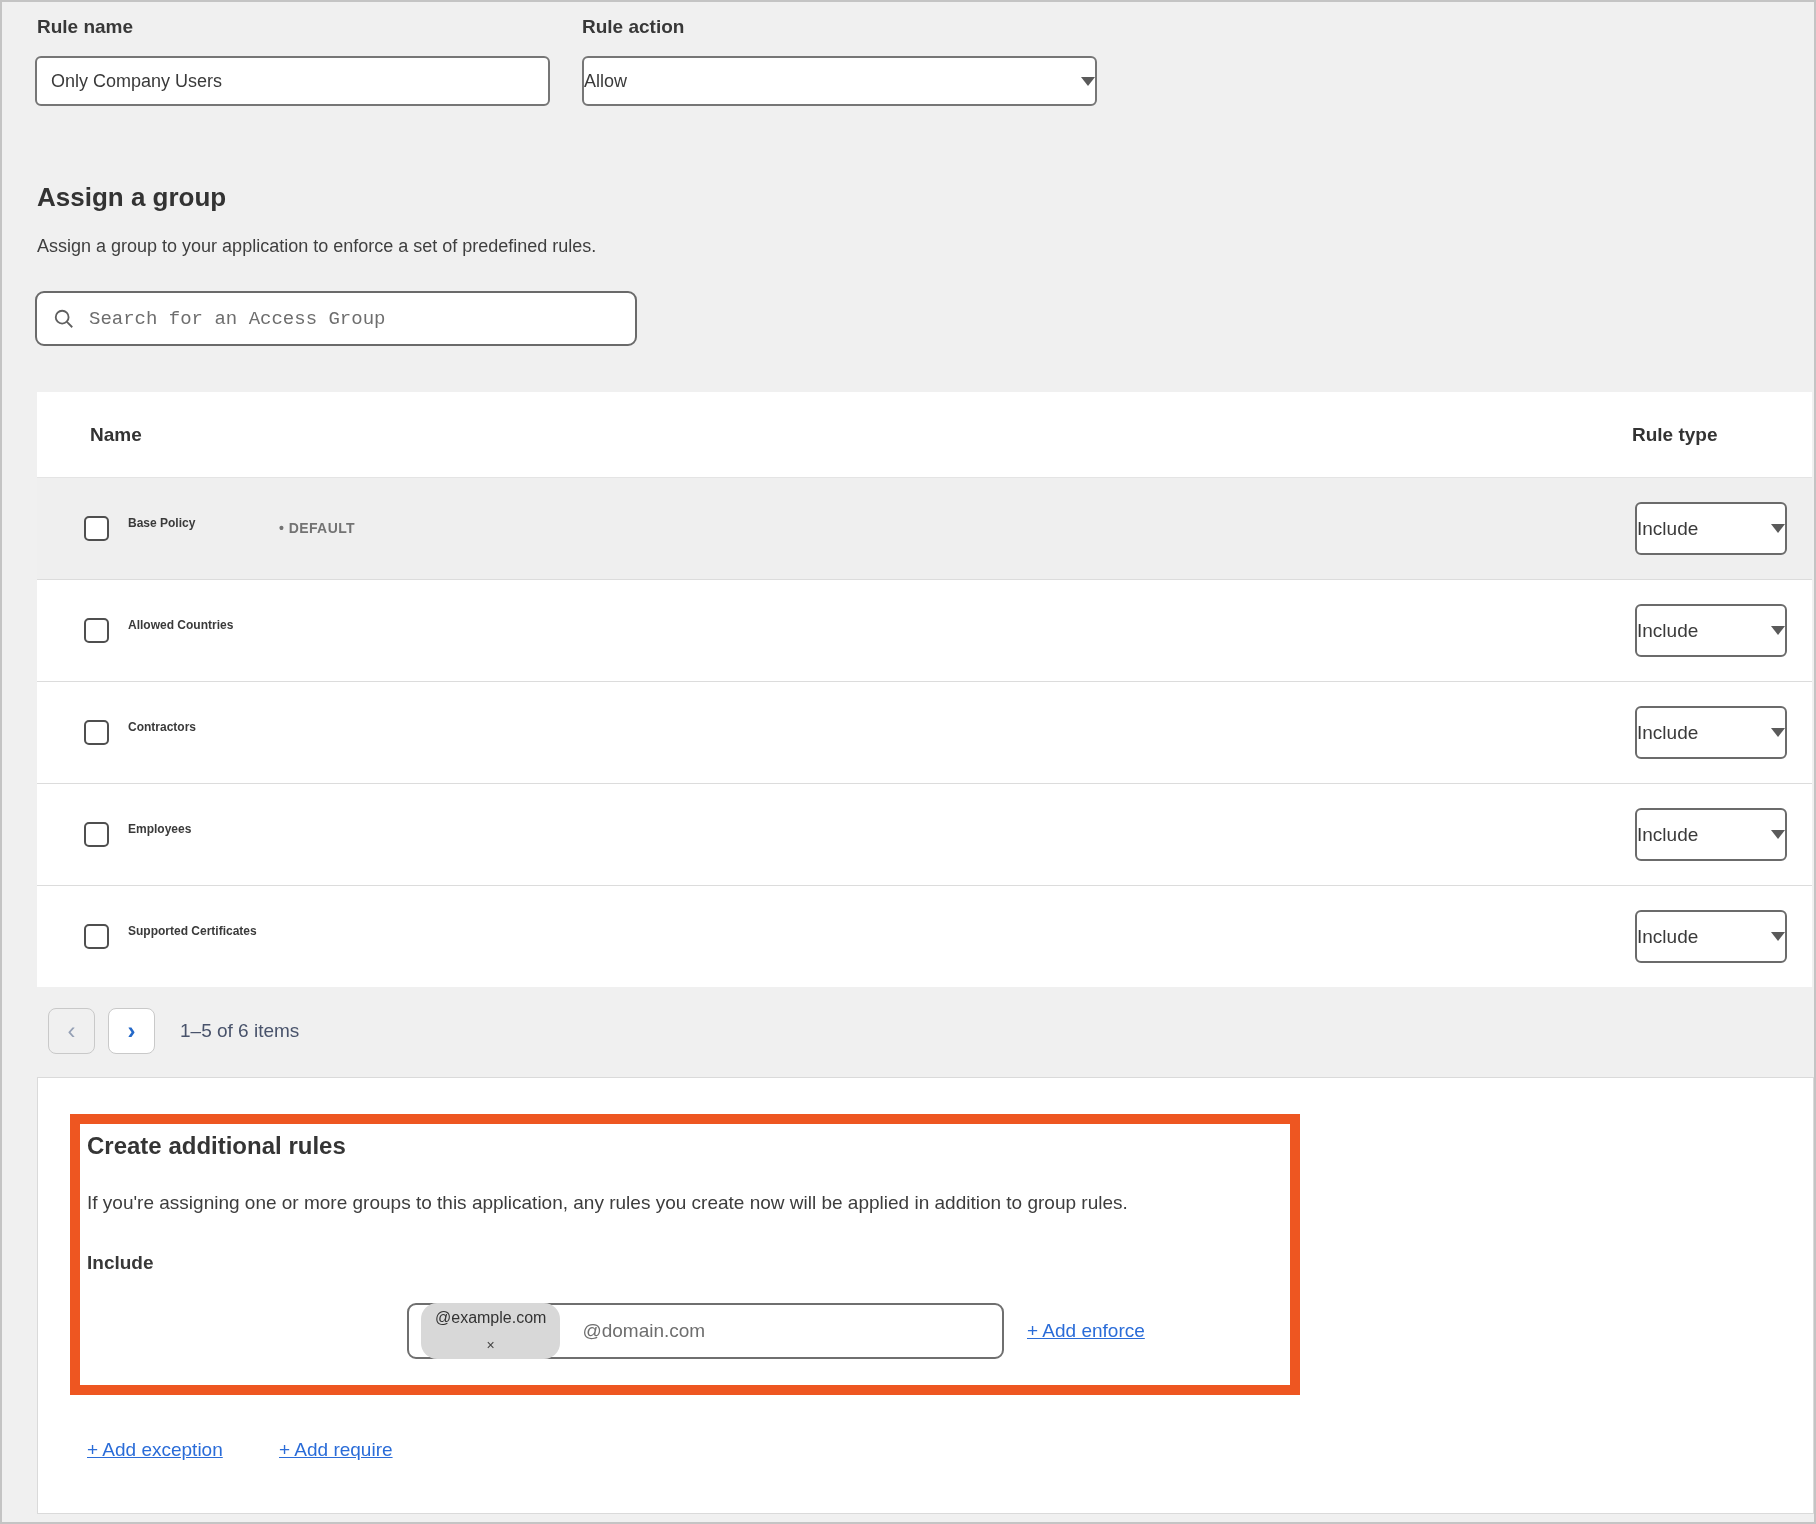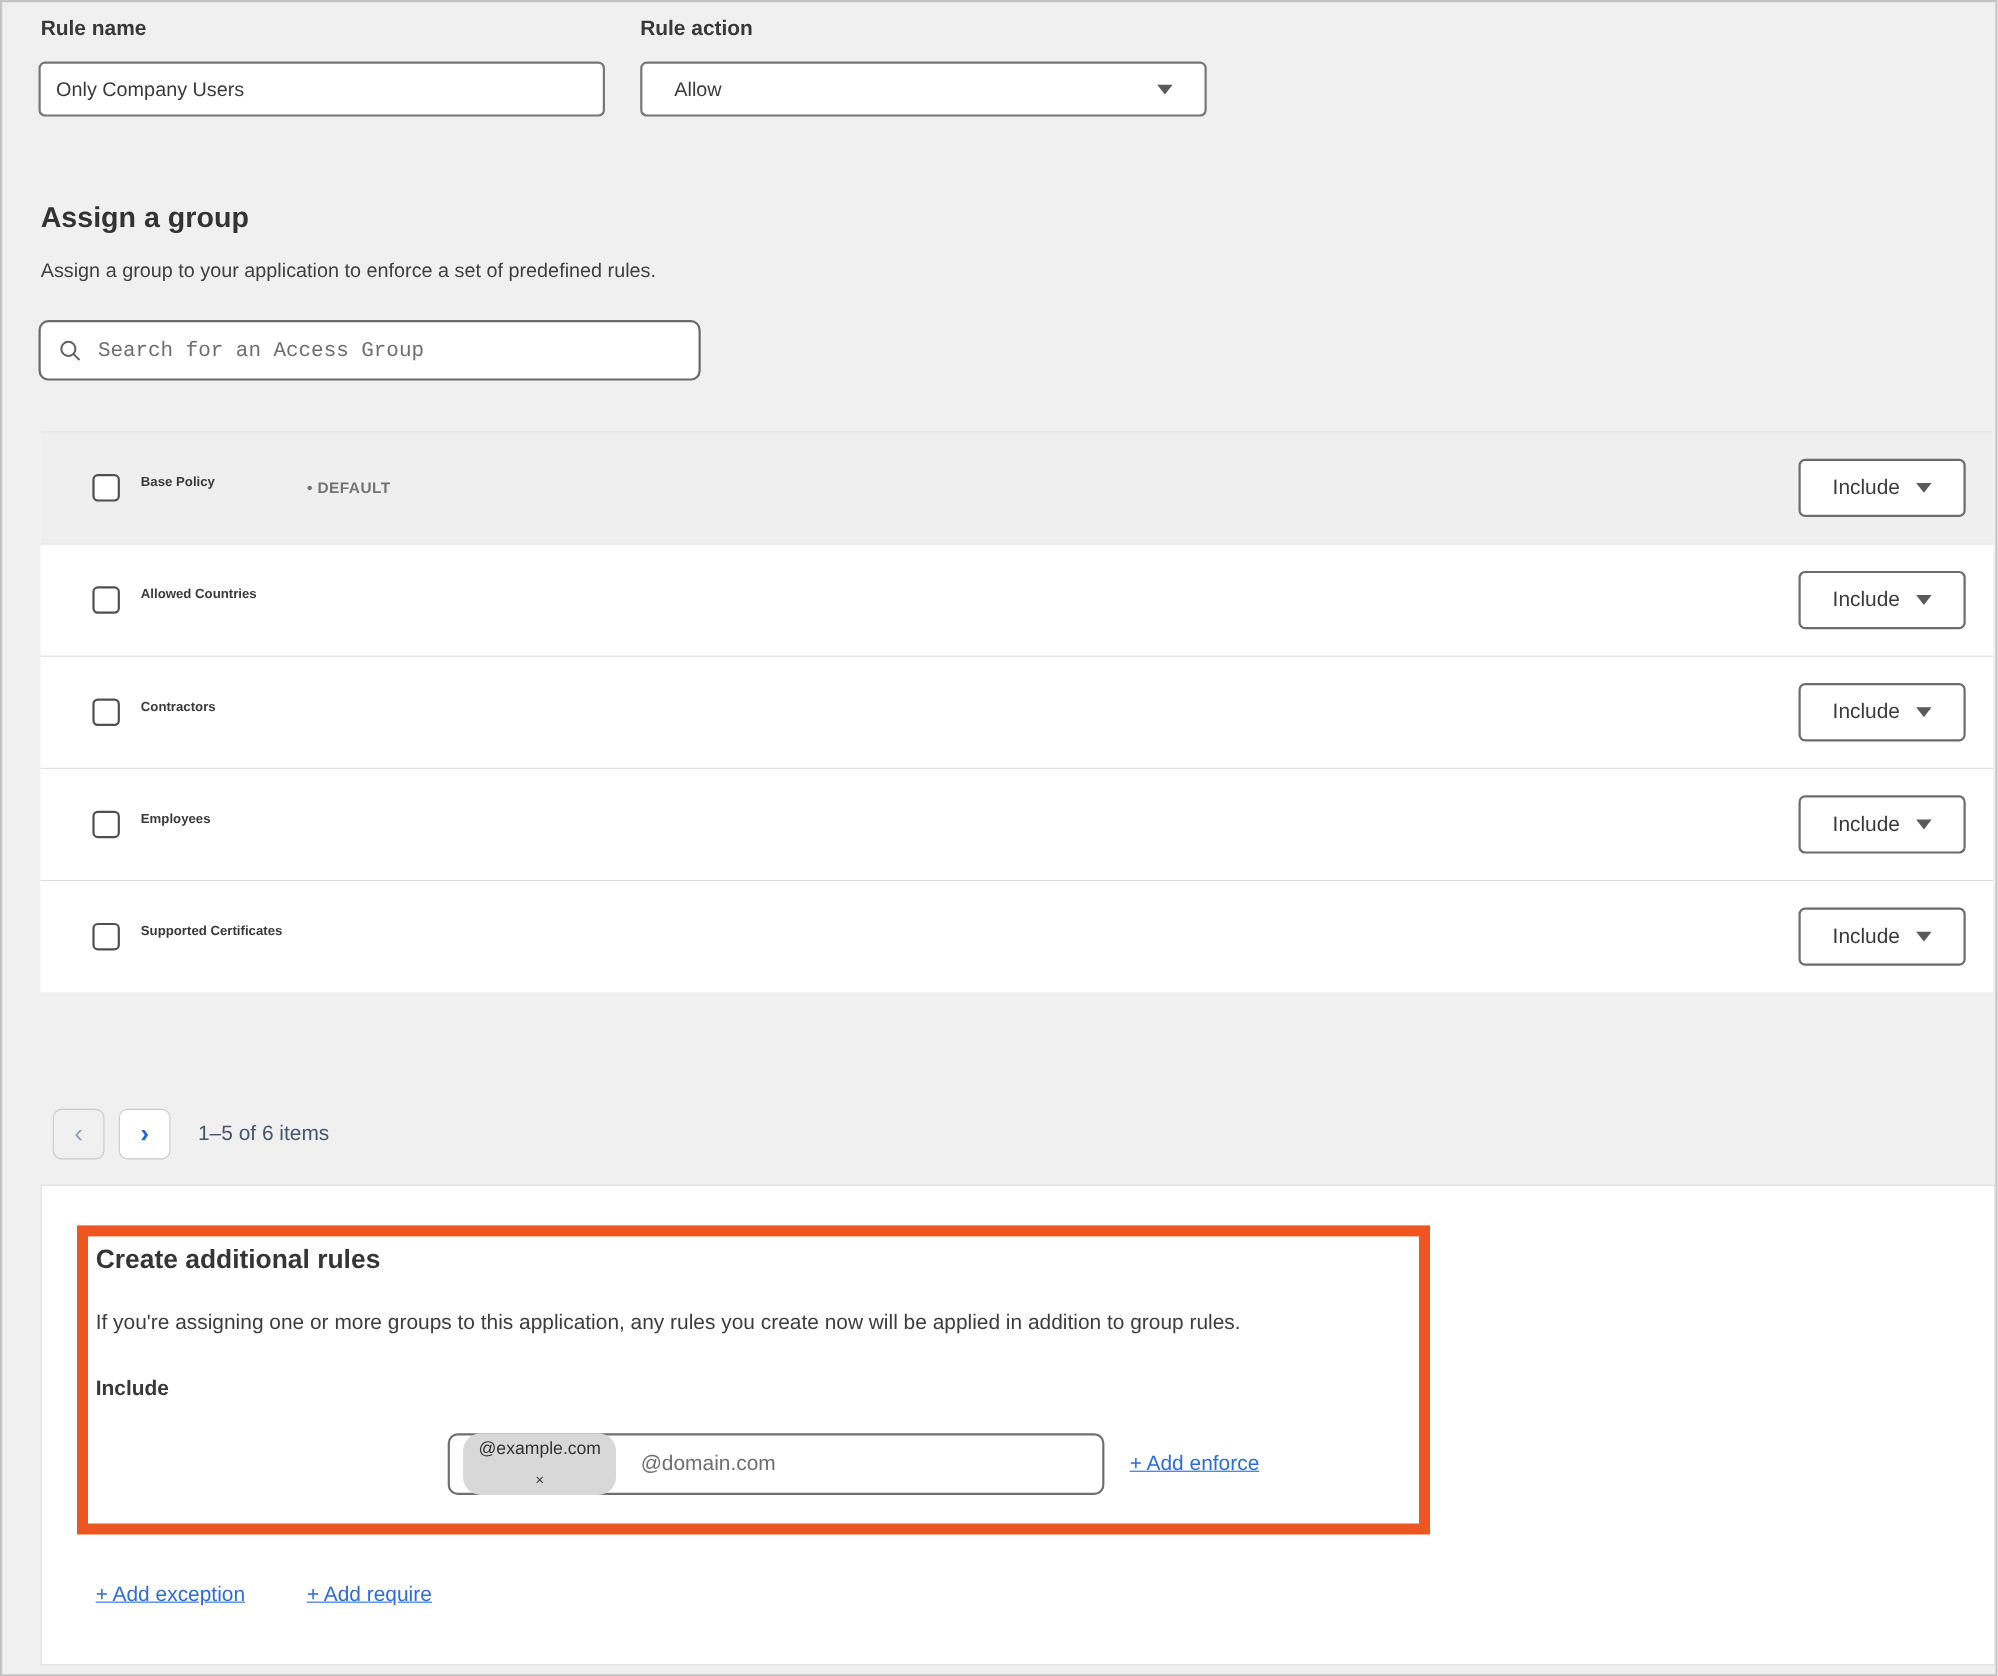--- a/index.html
+++ b/index.html
@@ -7,21 +7,21 @@
     position:relative;width:1816px;height:1524px;background:#f0f0f0;
     font-family:"Liberation Sans",sans-serif;color:#3a3a3a;
     border:2px solid #c4c4c4;box-sizing:border-box;overflow:hidden;
   }
   .field-label{position:absolute;font-size:19px;font-weight:bold;color:#383838;}
   .text-input,.select{
     position:absolute;background:#fff;border:2px solid #767676;border-radius:6px;
     box-sizing:border-box;font-size:18px;color:#3a3a3a;
   }
   .text-input{padding:0 14px;font-family:"Liberation Sans",sans-serif;outline:none;}
-  .select{display:flex;align-items:center;justify-content:space-between;padding:0 29px;cursor:pointer;}
+  .select{display:flex;align-items:center;justify-content:space-between;padding:0 0;cursor:pointer;}
   .caret{width:0;height:0;border-left:7px solid transparent;border-right:7px solid transparent;border-top:9px solid #5a5a5a;}
 
   
   #rule-name-label{left:35px;top:14px;}
   #rule-name-input{left:33px;top:54px;width:515px;height:50px;}
   #rule-action-label{left:580px;top:14px;}
   #rule-action-select{left:580px;top:54px;width:515px;height:50px;}
 
   
   #assign-heading{position:absolute;left:35px;top:180px;font-size:26px;font-weight:bold;color:#333;}
@@ -100,20 +100,24 @@
   <div id="assign-desc">Assign a group to your application to enforce a set of predefined rules.</div>
   <div id="search-box">
     <svg width="22" height="22" viewBox="0 0 24 24">
       <circle cx="10" cy="10" r="7" fill="none" stroke="#5f5f5f" stroke-width="2"></circle>
       <line x1="15.2" y1="15.2" x2="21" y2="21" stroke="#5f5f5f" stroke-width="2"></line>
     </svg>
     <input id="search-input" placeholder="Search for an Access Group" style="">
   </div>
 
   <div id="access-table">
+    <div class="thead">
+      <span class="th th-name">Name</span>
+      <span class="th th-ruletype">Rule type</span>
+    </div>
     <div id="table-body">
   <div class="trow shaded">
     <span class="checkbox"></span>
     <span class="row-name">Base Policy</span>
     <span class="row-badge">• DEFAULT</span>
     <div class="select row-select">
       <span class="select-text">Include</span>
       <span class="caret"></span>
     </div>
   </div>

